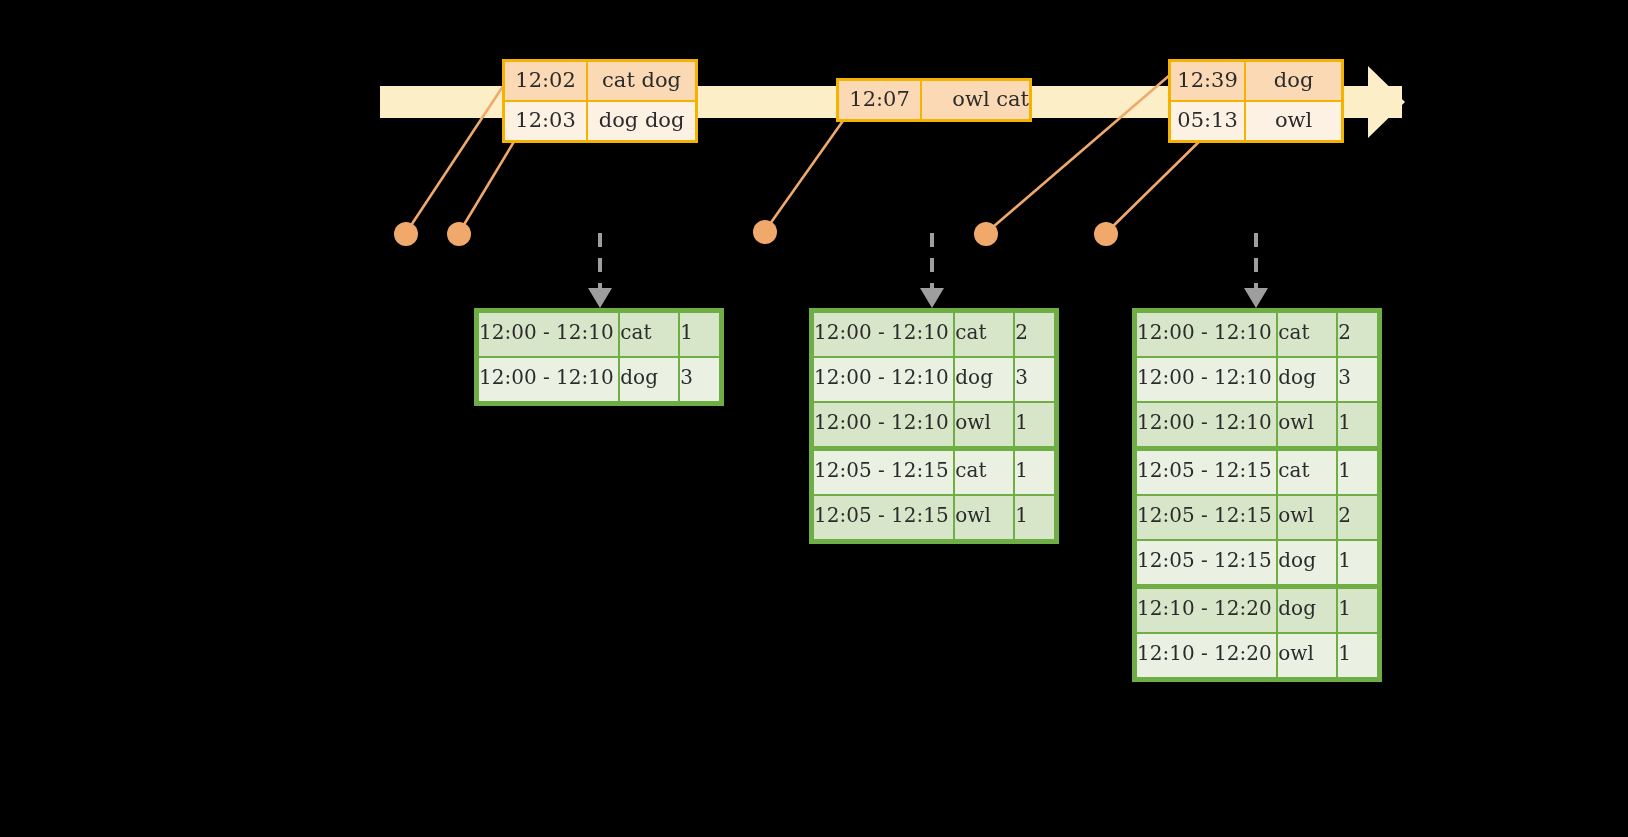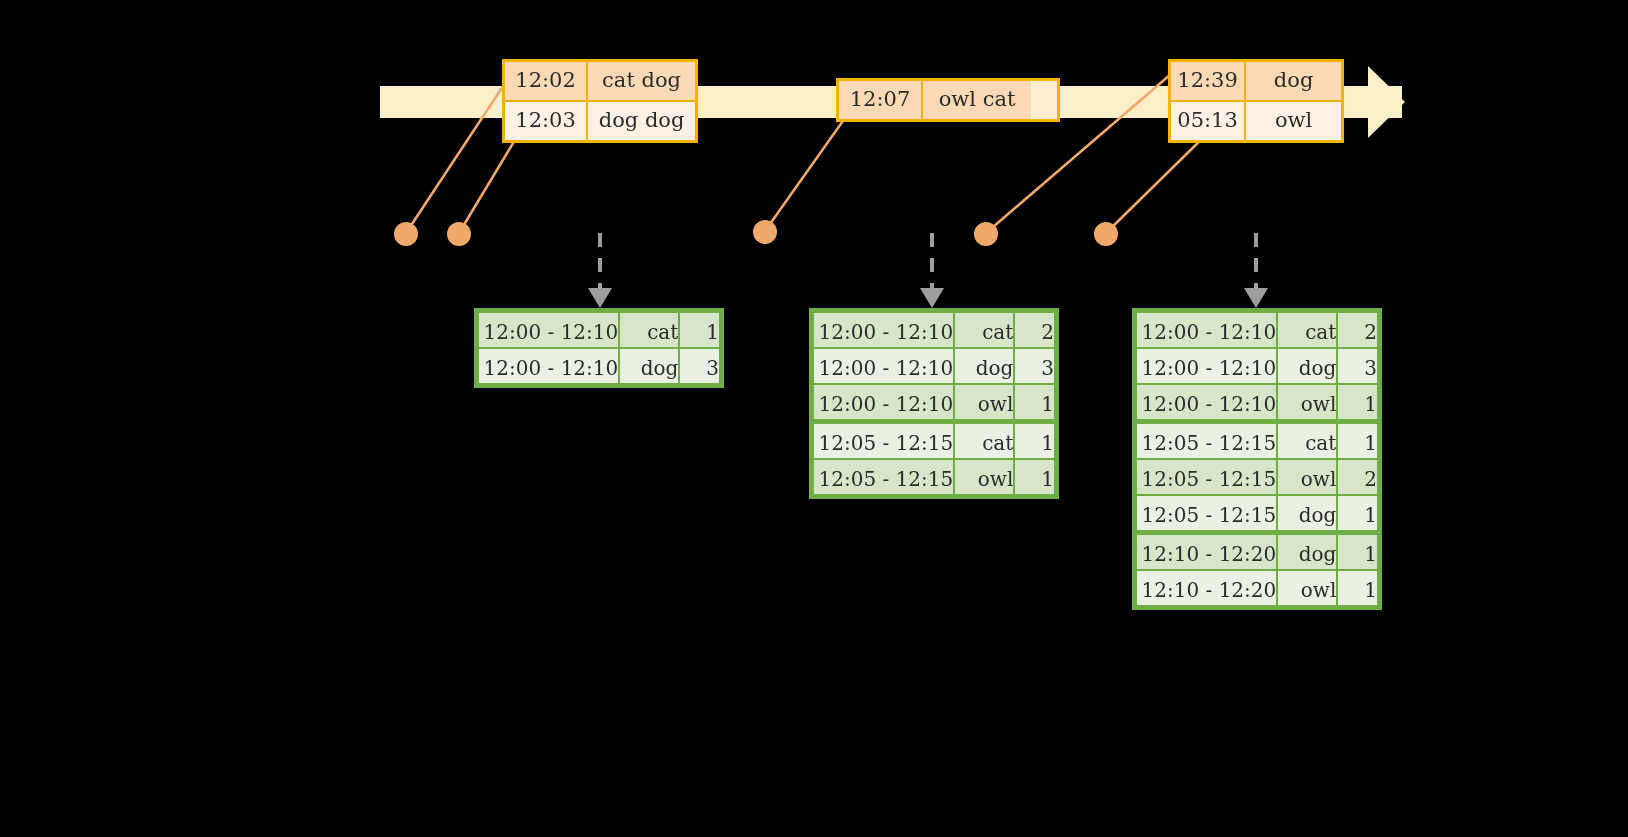--- a/index.html
+++ b/index.html
@@ -19,21 +19,21 @@
   .evt .c-words{box-sizing:border-box;text-align:center;font-size:21px;
        color:#2b2b2b;padding:6px 0 8px 0;}
   .evt .row.shade .c-time,.evt .row.shade .c-words{background:#FAD9B4;}
   .evt .row.plain .c-time,.evt .row.plain .c-words{background:#FDF1E3;}
 
   
   .res{position:absolute;border:4px solid #6FAE44;box-sizing:border-box;
        background:#6FAE44;}
   .res .row{display:flex;}
   .res .cell{box-sizing:border-box;font-size:20px;color:#2b2b2b;
-       text-align:right;padding:7px 0 3px 0;
+       text-align:left;padding:7px 0 12px 0;
        border:1.5px solid #6FAE44;}
   .res .row.a .cell{background:#D7E6C8;}
   .res .row.b .cell{background:#EAF1E3;}
   .res .row.grp{border-top:3px solid #6FAE44;}
 </style>
 </head>
 <body>
 
 <div id="stage">
 
@@ -80,24 +80,24 @@
     <div class="row shade">
       <div class="c-time" style="width:84px;">12:02</div>
       <div class="c-words" style="width:108px;">cat dog</div>
     </div>
     <div class="row plain">
       <div class="c-time" style="width:84px;">12:03</div>
       <div class="c-words" style="width:108px;">dog dog</div>
     </div>
   </div>
 
-  <div class="evt" style="left:836px;top:78px;width:224px;">
+  <div class="evt" style="left:836px;top:78px;width:196px;">
     <div class="row shade">
       <div class="c-time" style="width:84px;">12:07</div>
-      <div class="c-words" style="width:108px;">owl cat</div>
+      <div class="c-words" style="width:108px;text-align:right;">owl cat</div>
     </div>
   </div>
 
   <div class="evt" style="left:1168px;top:59px;width:176px;">
     <div class="row shade">
       <div class="c-time" style="width:76px;">12:39</div>
       <div class="c-words" style="width:96px;">dog</div>
     </div>
     <div class="row plain">
       <div class="c-time" style="width:76px;">05:13</div>

